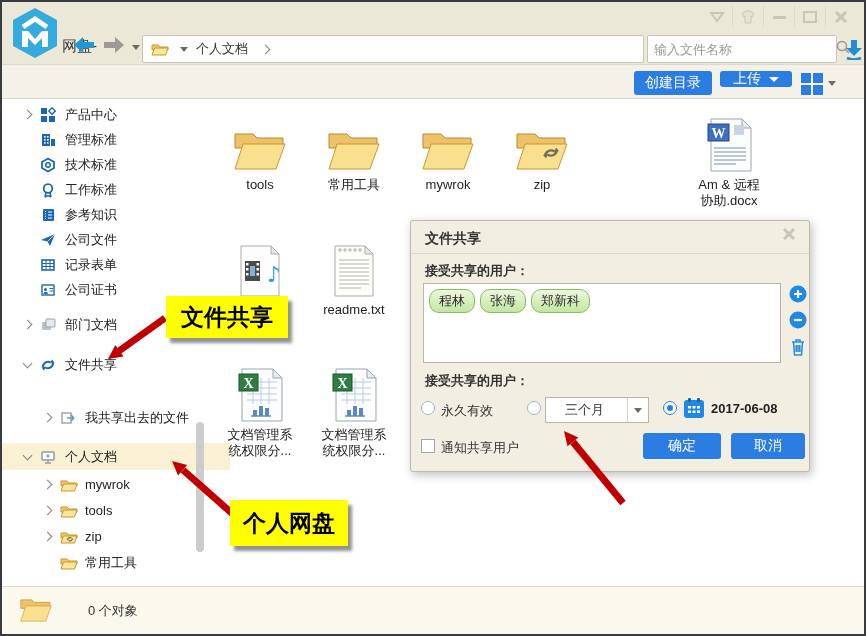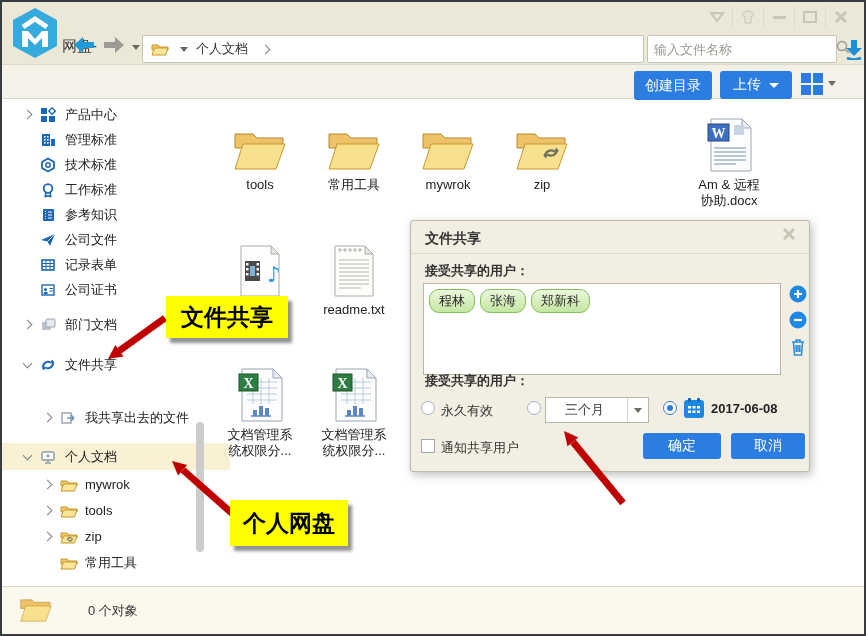--- a/index.html
+++ b/index.html
@@ -50,21 +50,21 @@
   .fico{height:58px;display:flex;align-items:flex-end;justify-content:center;}
   .flabel{margin-top:5px;font-size:13px;line-height:16px;color:#222;white-space:pre-line;word-break:break-all;}
   .frag{position:absolute;font-size:13px;color:#222;}
   
   .dialog{position:absolute;left:408px;top:120px;width:398px;height:250px;background:#F2EFE2;
     border:1px solid #BDBAAD;border-radius:3px;box-shadow:2px 3px 10px rgba(0,0,0,.25);z-index:5;font-size:13px;color:#333;}
   .dtitle{position:absolute;left:14px;top:9px;font-weight:bold;font-size:14px;}
   .dclose{position:absolute;right:8px;top:5px;width:20px;height:20px;cursor:pointer;}
   .dsep{position:absolute;left:0;top:32px;right:0;height:1px;background:#DDD9C8;}
   .dlabel{position:absolute;font-weight:bold;}
-  .listbox{position:absolute;left:12px;top:62px;width:358px;height:92px;background:#fff;border:1px solid #B9B6A9;
+  .listbox{position:absolute;left:12px;top:62px;width:358px;height:80px;background:#fff;border:1px solid #B9B6A9;
     display:flex;align-items:flex-start;padding:5px;box-sizing:border-box;gap:5px;}
   .tag{background:linear-gradient(#EAF7DC,#C4E6A2);border:1px solid #84BF59;border-radius:10px;
     padding:2px 9px;font-size:13px;color:#2a2a2a;white-space:nowrap;}
   .sidebtn{position:absolute;left:378px;cursor:pointer;}
   .radio{width:14px;height:14px;border-radius:50%;border:1px solid #9FB6C9;background:#fff;box-sizing:border-box;display:inline-block;}
   .radio.on{border:1px solid #2B7DE1;position:relative;}
   .radio.on::after{content:"";position:absolute;left:3px;top:3px;width:6px;height:6px;border-radius:50%;background:#2B7DE1;}
   .checkbox{width:14px;height:14px;border:1px solid #9FA8B0;background:#fff;box-sizing:border-box;display:inline-block;}
   .select{position:absolute;left:134px;top:176px;width:104px;height:26px;background:#fff;border:1px solid #B9B6A9;
     display:flex;align-items:center;box-sizing:border-box;cursor:pointer;}
@@ -160,24 +160,24 @@
   </div>
 
   <div class="dlicon" style="cursor:pointer">
     <svg width="20" height="22" viewBox="0 0 20 22">
         <path d="M7 2 h6 v8 h5 l-8 8 -8 -8 h5z" fill="#1F8FD5"></path>
         <path d="M3 20 q7 3 14 0" stroke="#1F8FD5" stroke-width="2.5" fill="none"></path>
       </svg>
   </div>
 
   <div class="toolbar"></div>
-  <div class="btn" style="left:632px;top:69px;width:78px;height:29px">
+  <div class="btn" style="left:632px;top:69px;width:78px;height:24px">
     <span>创建目录</span>
   </div>
-  <div class="btn" style="left:718px;top:69px;width:72px;height:28px">
+  <div class="btn" style="left:718px;top:69px;width:72px;height:16px">
     <span style="margin-right:8px">上传</span>
     <span class="caret-w"></span>
   </div>
   <div class="gridico">
       <div></div>
       <div></div>
       <div></div>
       <div></div>
     </div>
   <span class="caret-g" style="position:absolute;left:826px;top:79px;cursor:pointer"></span>

